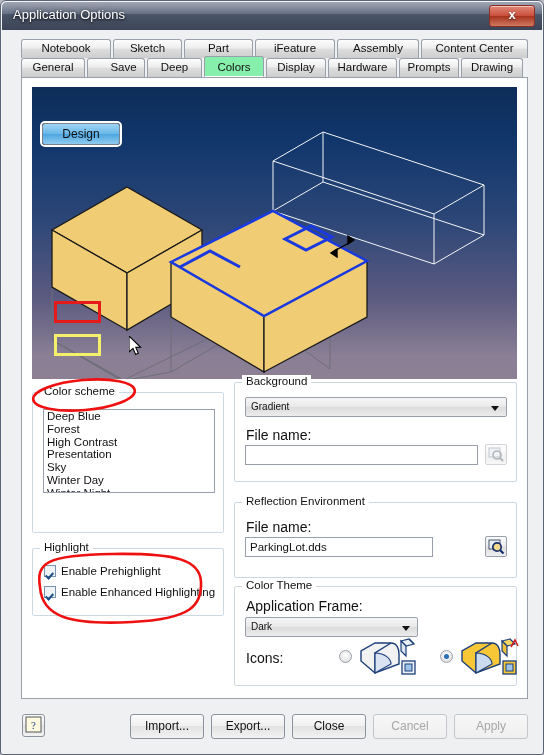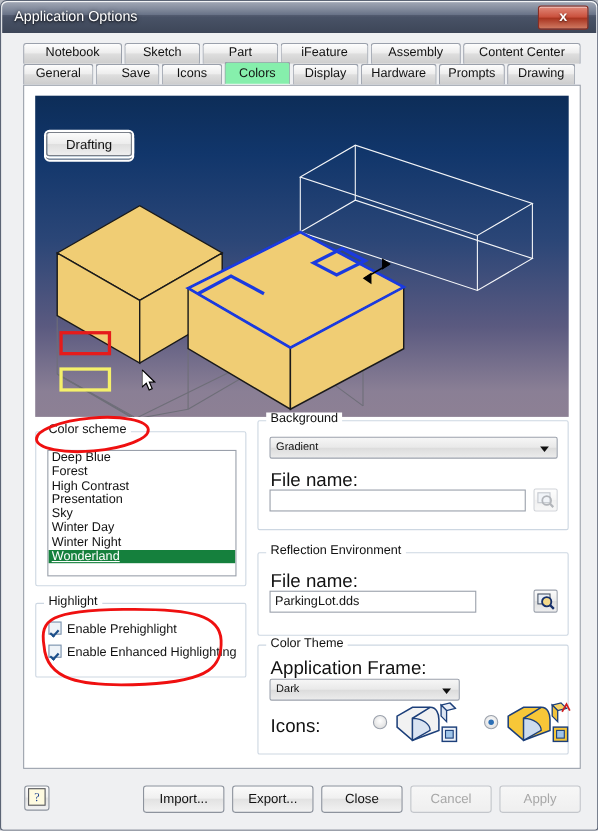--- a/index.html
+++ b/index.html
@@ -124,40 +124,40 @@
     position:absolute;box-sizing:border-box;
     border:1px solid #cdd7e2;border-radius:2px;
   }
   .group > .legend{
     position:absolute;top:-8px;left:7px;
     background:#ffffff;padding:0 4px;
     font-size:11.5px;color:#111;white-space:nowrap;
   }
   .listbox{
     position:absolute;box-sizing:border-box;
-    left:10px;top:16px;width:172px;height:115px;
+    left:10px;top:16px;width:172px;height:84px;
     border:1px solid #9aa0ab;background:#ffffff;
     overflow:hidden;
   }
   .listbox .li{
     font-size:11.5px;color:#111;height:12.8px;line-height:12.5px;
     padding-left:3px;white-space:nowrap;cursor:pointer;
   }
   .listbox .li.sel{background:#15803d;color:#ffffff;text-decoration:underline;}
   .cb-row{position:absolute;left:11px;font-size:11.5px;color:#111;cursor:pointer;white-space:nowrap;}
   .cb-box{
     display:inline-block;box-sizing:border-box;
     width:12px;height:12px;vertical-align:-2px;margin-right:5px;
     border:1px solid #7b92ad;background:#eef3f8;position:relative;
   }
   .cb-box.on::after{
     content:"";position:absolute;left:2px;top:5px;width:3px;height:6px;
     border:solid #1c4f8a;border-width:0 2px 2px 0;transform:rotate(42deg);
   }
-  .fieldlabel{position:absolute;font-size:17px;color:#111;white-space:nowrap;}
+  .fieldlabel{position:absolute;font-size:14px;color:#111;white-space:nowrap;}
   .combo{
     position:absolute;box-sizing:border-box;height:20px;
     border:1px solid #9aa0ab;border-radius:2px;
     background:linear-gradient(180deg,#f6f6f6 0%,#e9e9e9 48%,#dcdcdc 52%,#ececec 100%);
     font-size:10px;color:#111;line-height:18px;padding-left:5px;
     cursor:pointer;
   }
   .combo .arrow{
     position:absolute;right:7px;top:8px;width:0;height:0;
     border-left:4px solid transparent;border-right:4px solid transparent;
@@ -218,21 +218,21 @@
           <div class="tab" style="width: 90px;">Notebook</div>
           <div class="tab" style="width: 69px;">Sketch</div>
           <div class="tab" style="width: 69px;">Part</div>
           <div class="tab" style="width: 80px;">iFeature</div>
           <div class="tab" style="width: 82px;">Assembly</div>
           <div class="tab" style="width: 107px;">Content Center</div>
         </div>
       <div class="tabrow row2" id="row2">
           <div class="tab" style="width: 64px;">General</div>
           <div class="tab" style="width: 58px; padding-left: 15px;">Save</div>
-          <div class="tab" style="width: 55px;">Icons</div>
+          <div class="tab" style="width: 55px;">Deep</div>
           <div class="tab active" style="width: 60px;">Colors</div>
           <div class="tab" style="width: 60px;">Display</div>
           <div class="tab" style="width: 69px;">Hardware</div>
           <div class="tab" style="width: 60px;">Prompts</div>
           <div class="tab" style="width: 62px;">Drawing</div>
         </div>
 
       <div class="tabcontent">
 
         <div class="preview">
@@ -276,21 +276,20 @@
             <polygon points="253,152 279,139 300,150 274,163" fill="none" stroke="#1a3ae0" stroke-width="3"></polygon>
 
             <g stroke="#000000" stroke-width="1.4" fill="#000000">
               <line x1="299" y1="166" x2="322" y2="153"></line>
               <polygon points="299,166 305,162 305,170"></polygon>
               <polygon points="322,153 316,157 316,149"></polygon>
             </g>
           </svg>
 
           <div class="vp-btn sel">Design</div>
-          <div class="vp-btn unsel">Drafting</div>
 
           <div class="swatch red"></div>
           <div class="swatch yellow"></div>
 
           <svg class="cursor-arrow" viewBox="0 0 14 20">
             <polygon points="0,0 0,16 4,12.4 6.6,18.5 9.3,17.3 6.8,11.4 11.6,11.3" fill="#ffffff" stroke="#000000" stroke-width="1.1"></polygon>
           </svg>
         </div>
 
         <div class="group" style="left:10px;top:314px;width:192px;height:141px;">

